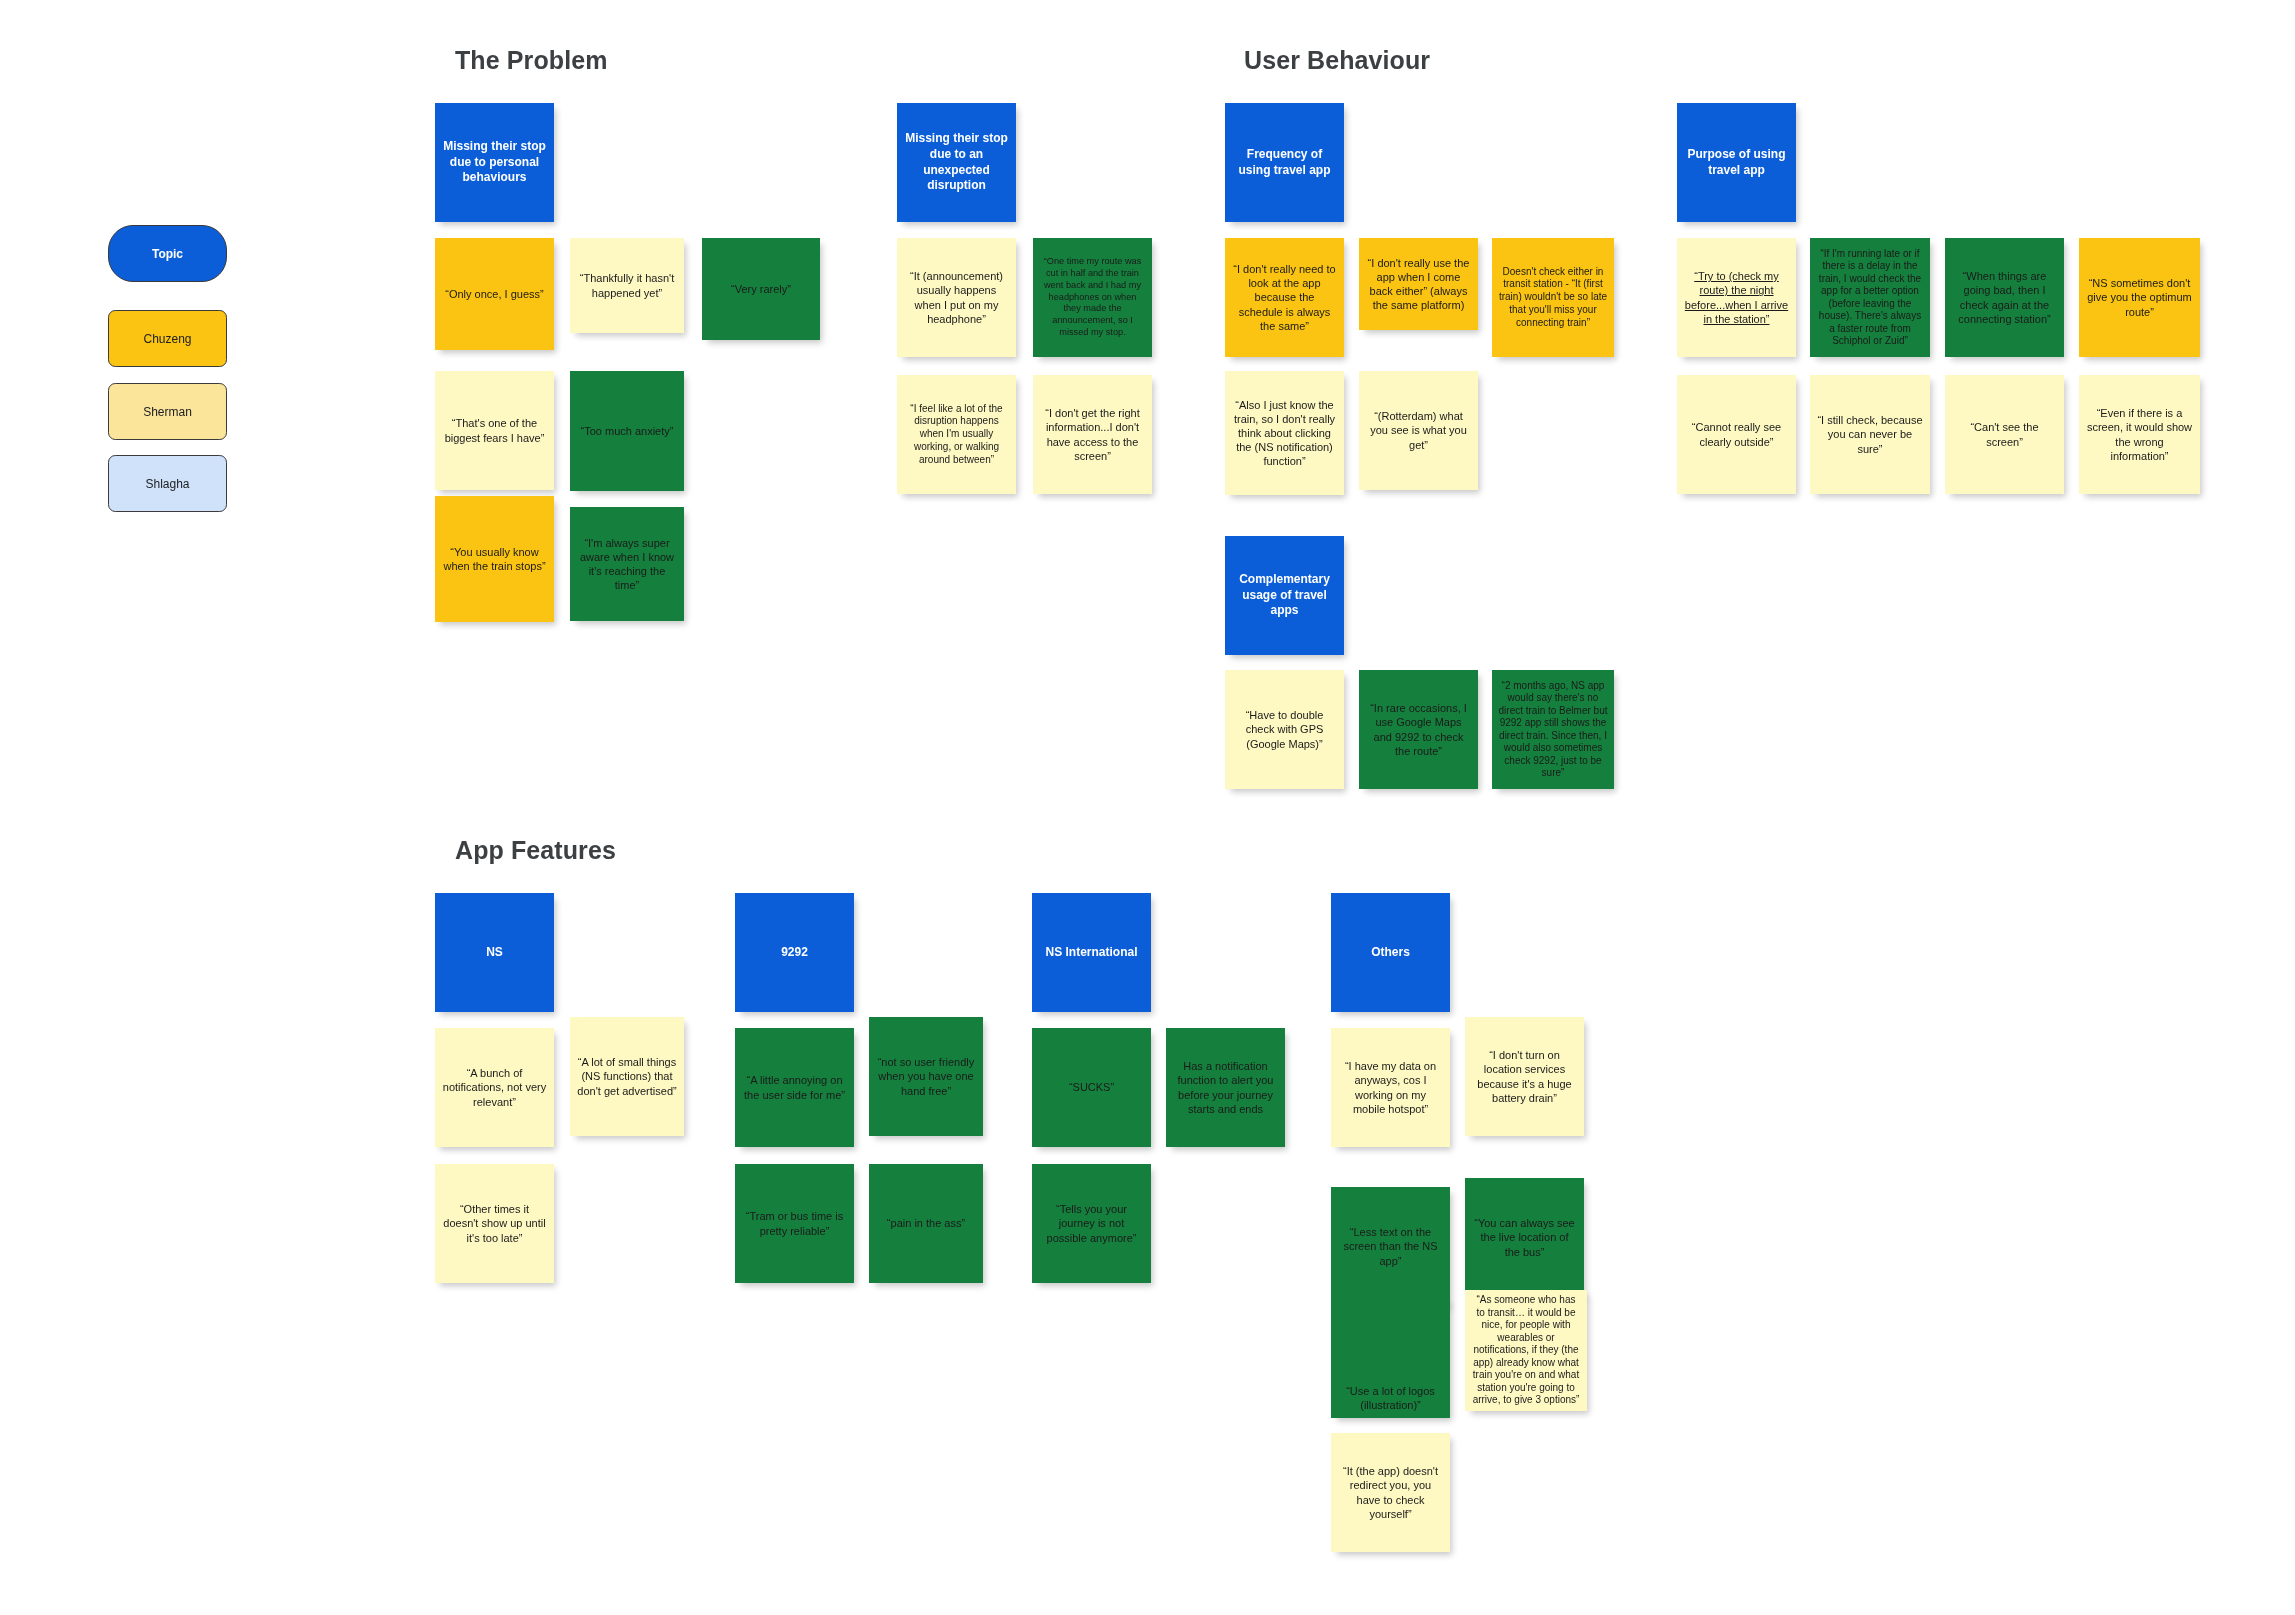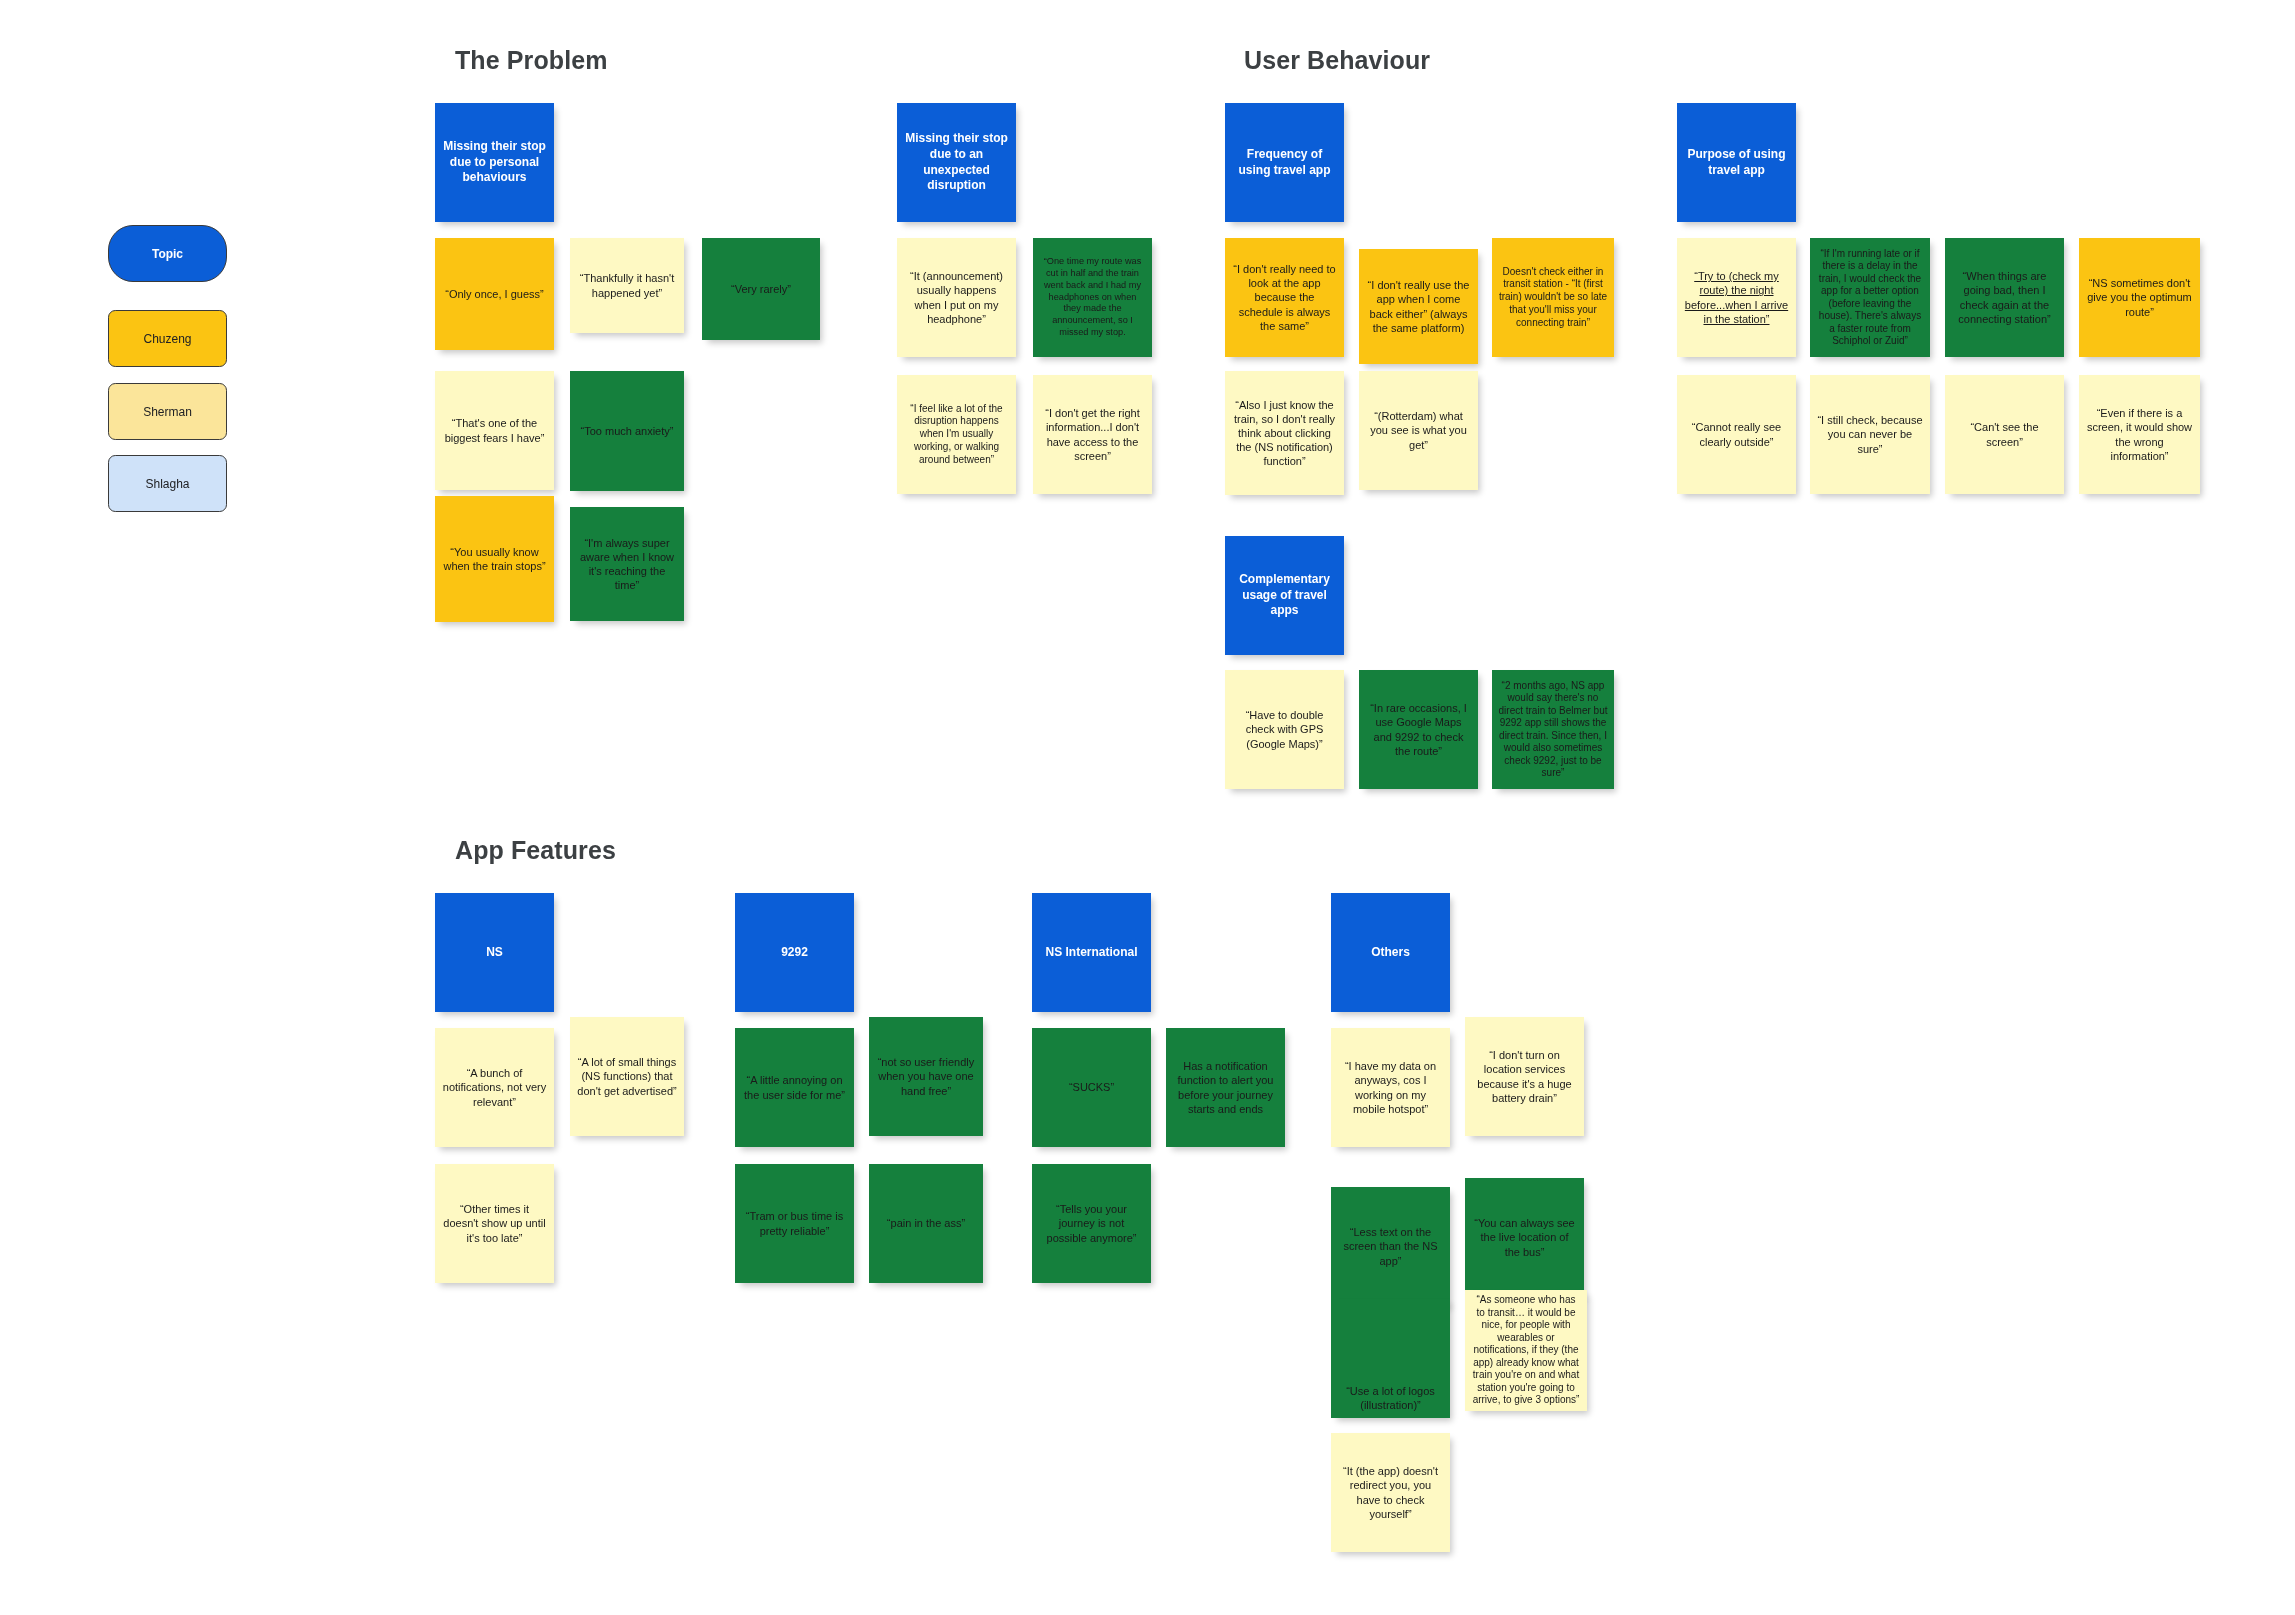--- a/index.html
+++ b/index.html
@@ -159,21 +159,21 @@
     <span>“I don't get the right information...I don't have access to the screen”</span>
   </div>
 
   <div class="note header" style="left:1225px; top:103px; width:119px; height:119px;">
     <span class="fs-13">Frequency of using travel app</span>
   </div>
 
   <div class="note gold fs-12" style="left:1225px; top:238px; width:119px; height:119px;">
     <span>“I don't really need to look at the app because the schedule is always the same”</span>
   </div>
-  <div class="note gold fs-12" style="left:1359px; top:238px; width:119px; height:115px;margin-top:11px;">
+  <div class="note gold fs-12" style="left:1359px; top:238px; width:119px; height:92px;">
     <span>“I don't really use the app when I come back either” (always the same platform)</span>
   </div>
   <div class="note gold fs-11" style="left:1492px; top:238px; width:122px; height:119px;">
     <span>Doesn't check either in transit station  - “It (first train) wouldn't be so late that you'll miss your connecting train”</span>
   </div>
 
   <div class="note cream fs-12" style="left:1225px; top:371px; width:119px; height:124px;">
     <span>“Also I just know the train, so I don't really think about clicking the (NS notification) function”</span>
   </div>
   <div class="note cream fs-12" style="left:1359px; top:371px; width:119px; height:119px;">

